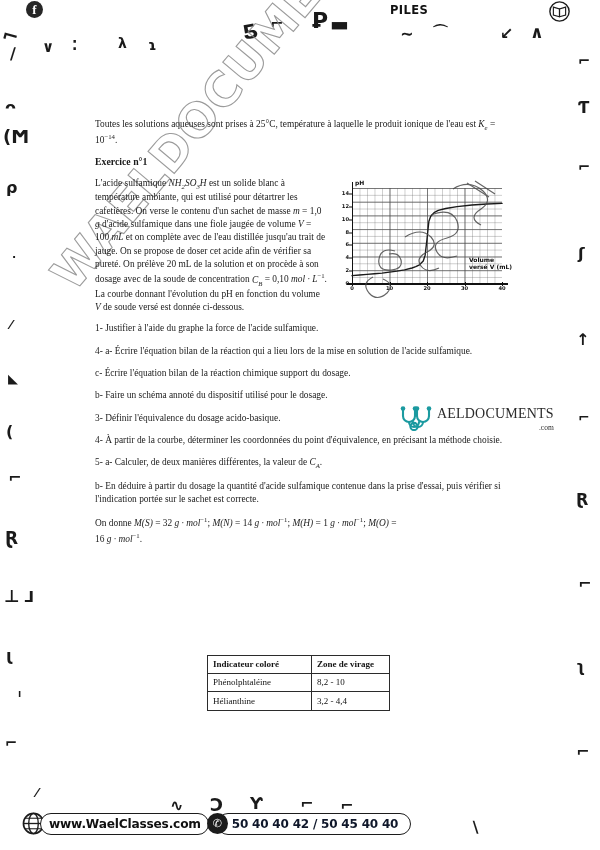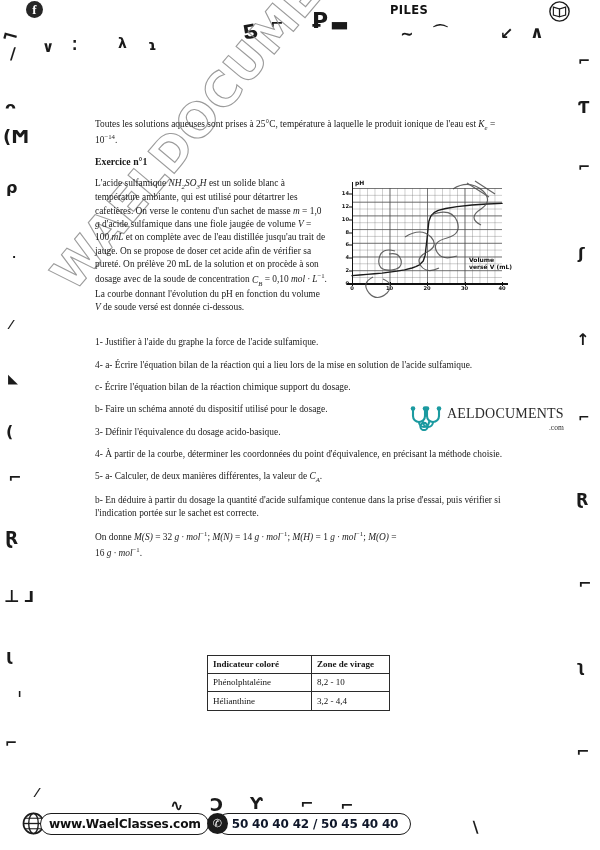--- a/index.html
+++ b/index.html
@@ -147,27 +147,27 @@
   }
   #vol-label {
     position: absolute; right: 1px; top: 78px;
     font-family: "DejaVu Sans", sans-serif;
     font-size: 6px; font-weight: bold; color: #111;
     line-height: 1.15; text-align: left;
   }
   #curve { position: absolute; left: 0; top: 0; width: 178px; height: 122px; }
 
   
-  #questions { margin-top: 14px; }
+  #questions { margin-top: 0; }
   #questions p { margin: 0 0 9px 0; }
 
   
   #ael-logo {
     position: absolute;
-    left: 409px; top: 404px;
+    left: 399px; top: 404px;
     display: flex; align-items: center; gap: 4px;
   }
   #ael-text {
     font-family: "Liberation Serif", serif;
     font-size: 14px; color: #2b2b2b; letter-spacing: .2px;
     line-height: 1;
   }
   #ael-dotcom {
     font-family: "Liberation Serif", serif;
     font-size: 7.5px; color: #2b2b2b;

